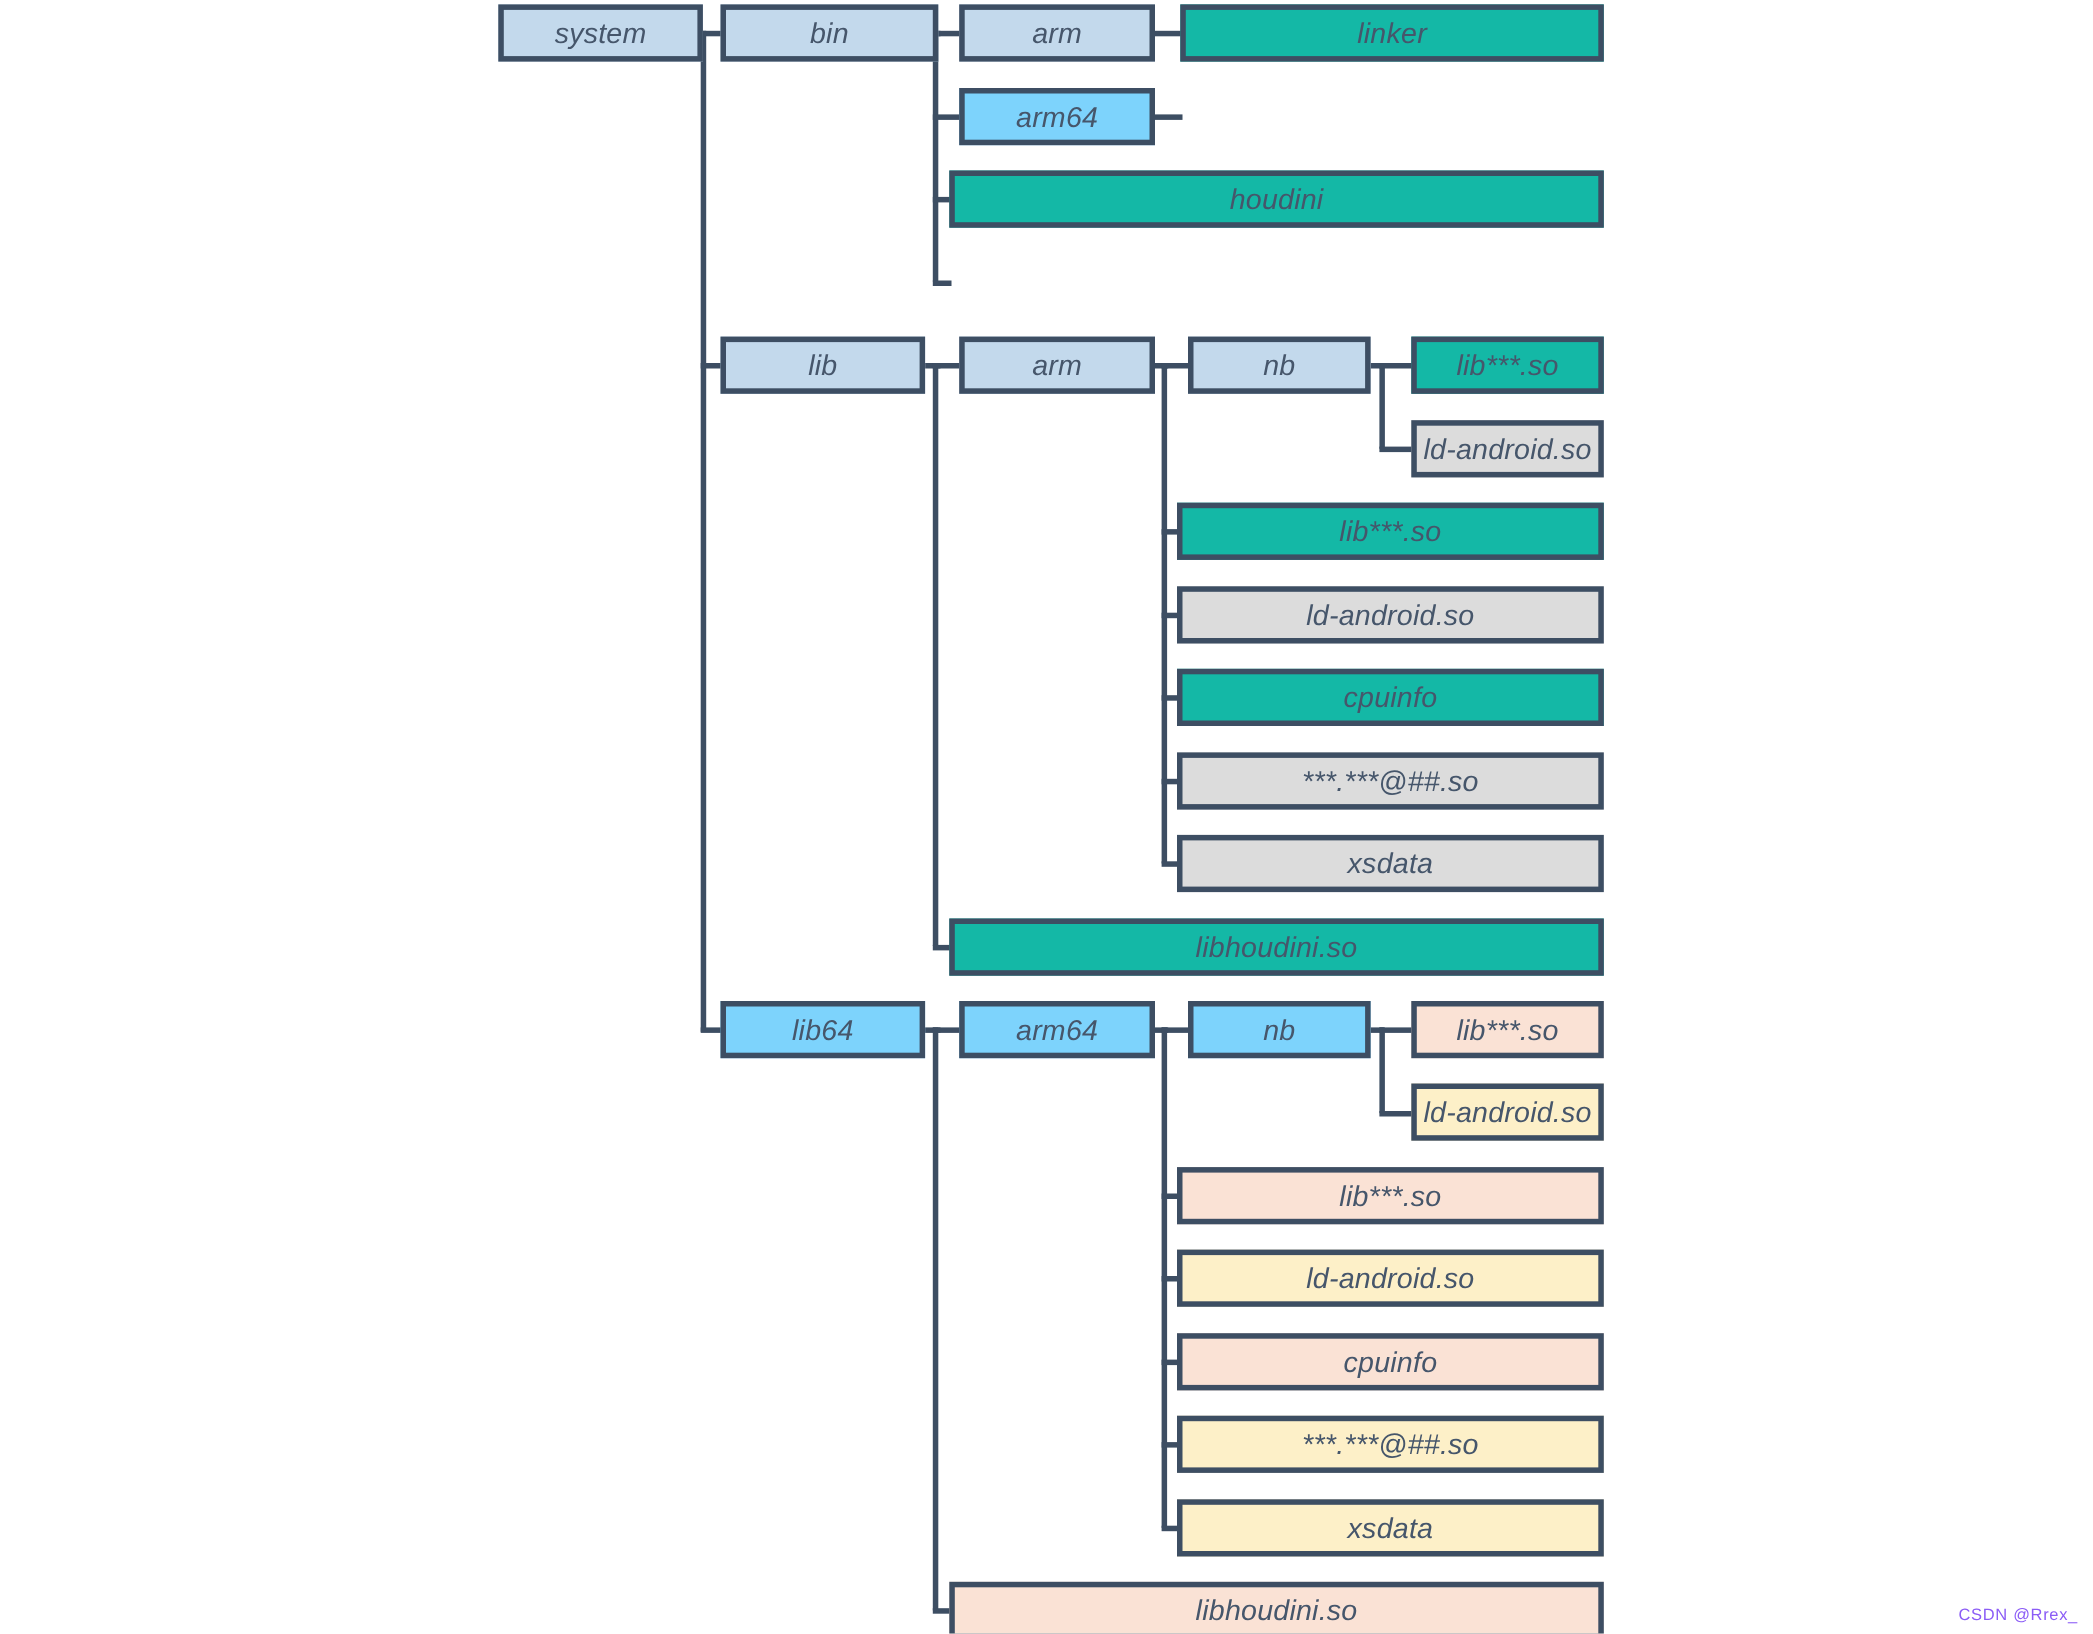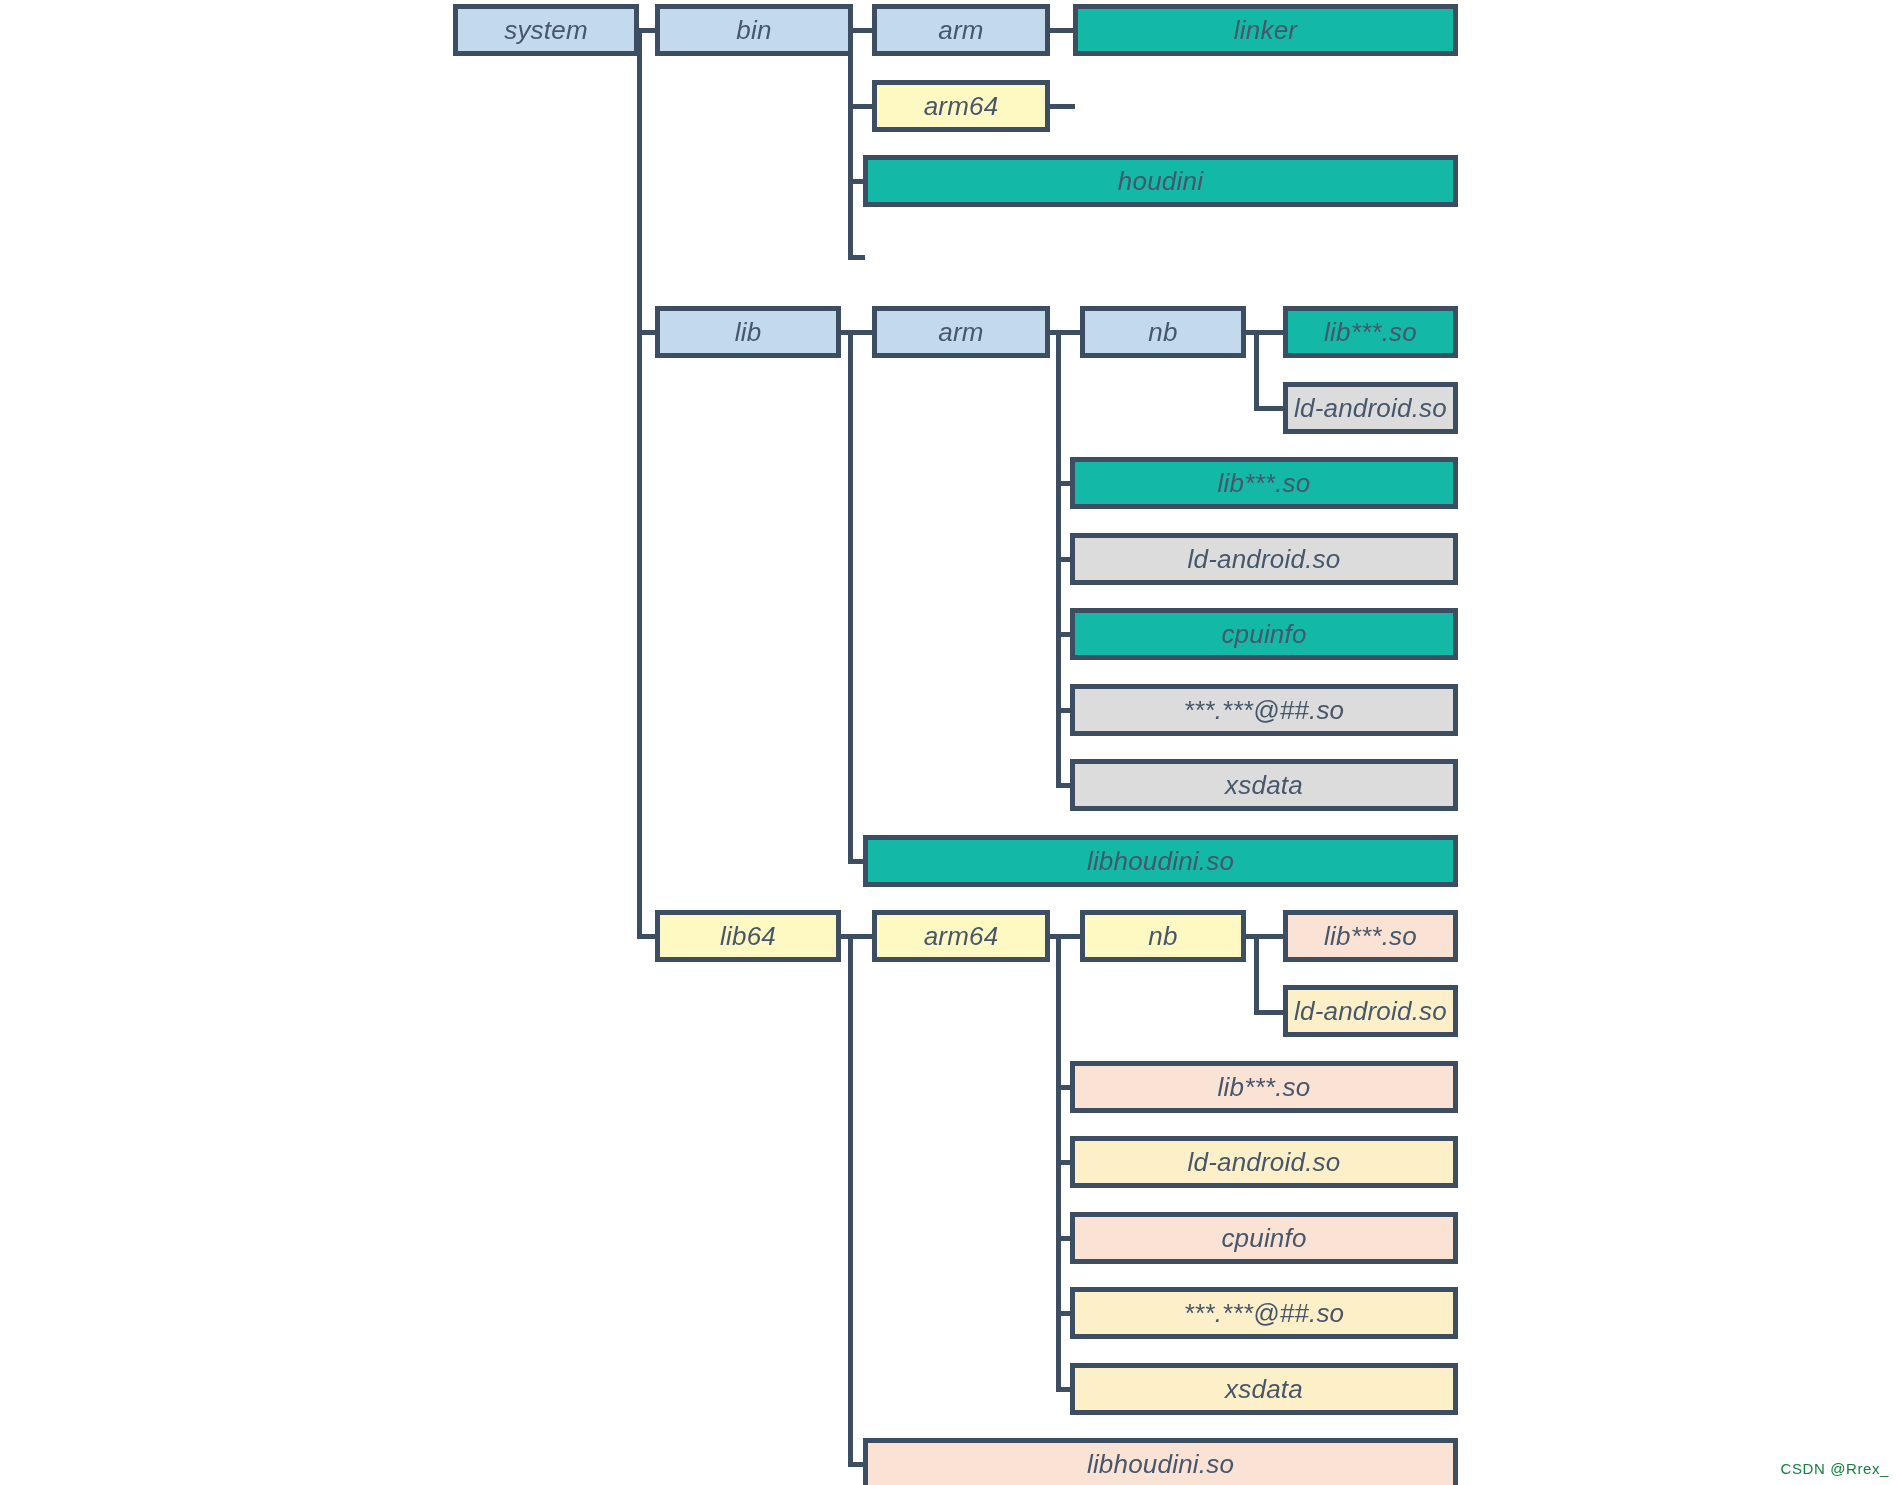--- a/index.html
+++ b/index.html
@@ -27,40 +27,40 @@
     align-items: center;
     justify-content: center;
     color: #46566b;
     font-size: 26px;
     letter-spacing: 0.2px;
     white-space: nowrap;
     z-index: 3;
     font-style: italic;
   }
   .node.blue   { background: #c3d9ec; }
-  .node.orange { background: #fef9c3; text-align: right; }
+  .node.orange { background: #7dd3fc; text-align: right; }
   .node.peach  { background: #fae2d5; }
   .node.gray   { background: #dcdcdc; }
   .node.cream  { background: #fdf0c8; }
   .node.white  { background: #14b8a6; }
 
   .connector {
     position: absolute;
     background: #3d4e63;
     z-index: 1;
   }
   .connector.v { width: 5px; }
   .connector.h { height: 5px; }
 
   #watermark {
     position: absolute;
     right: 14px;
     bottom: 8px;
     font-size: 15px;
-    color: #15803d;
+    color: #8b5cf6;
     letter-spacing: 0.6px;
     font-family: "Liberation Sans", sans-serif;
     z-index: 5;
   }
 </style>
 </head>
 <body>
 
 <div id="canvas">
     <div class="connector h" style="left: 639px; top: 28px; width: 18px;"></div>

